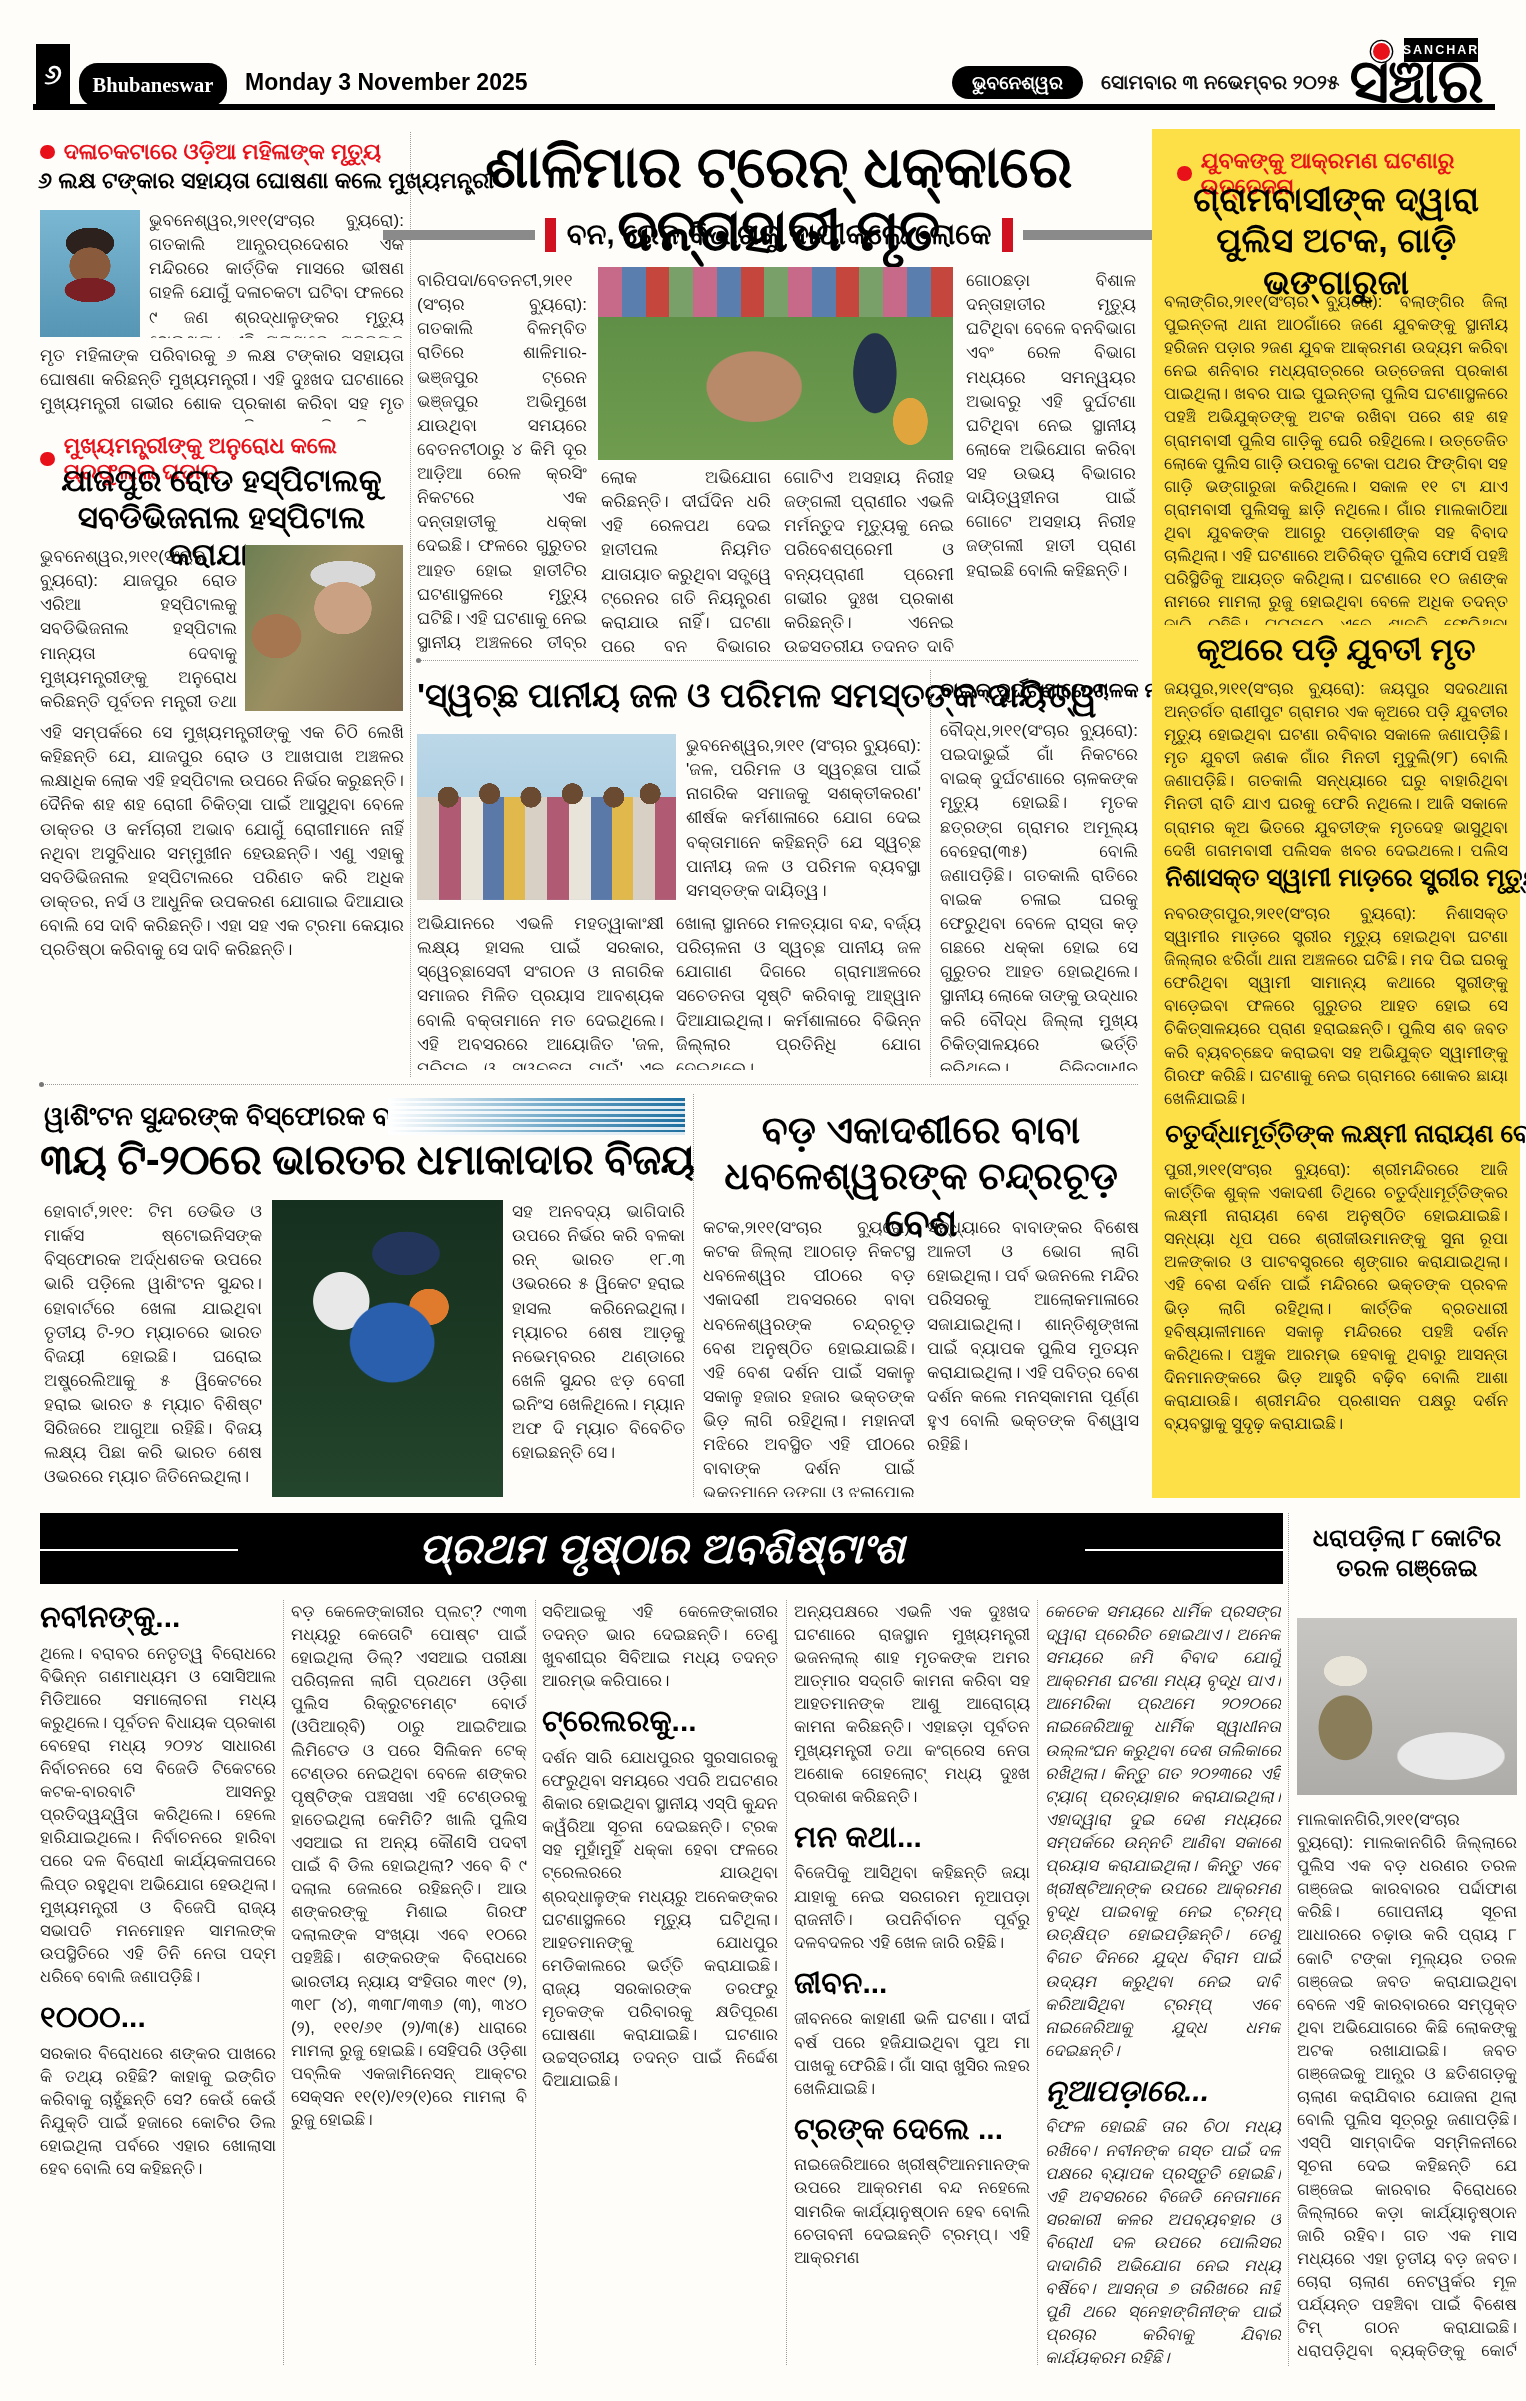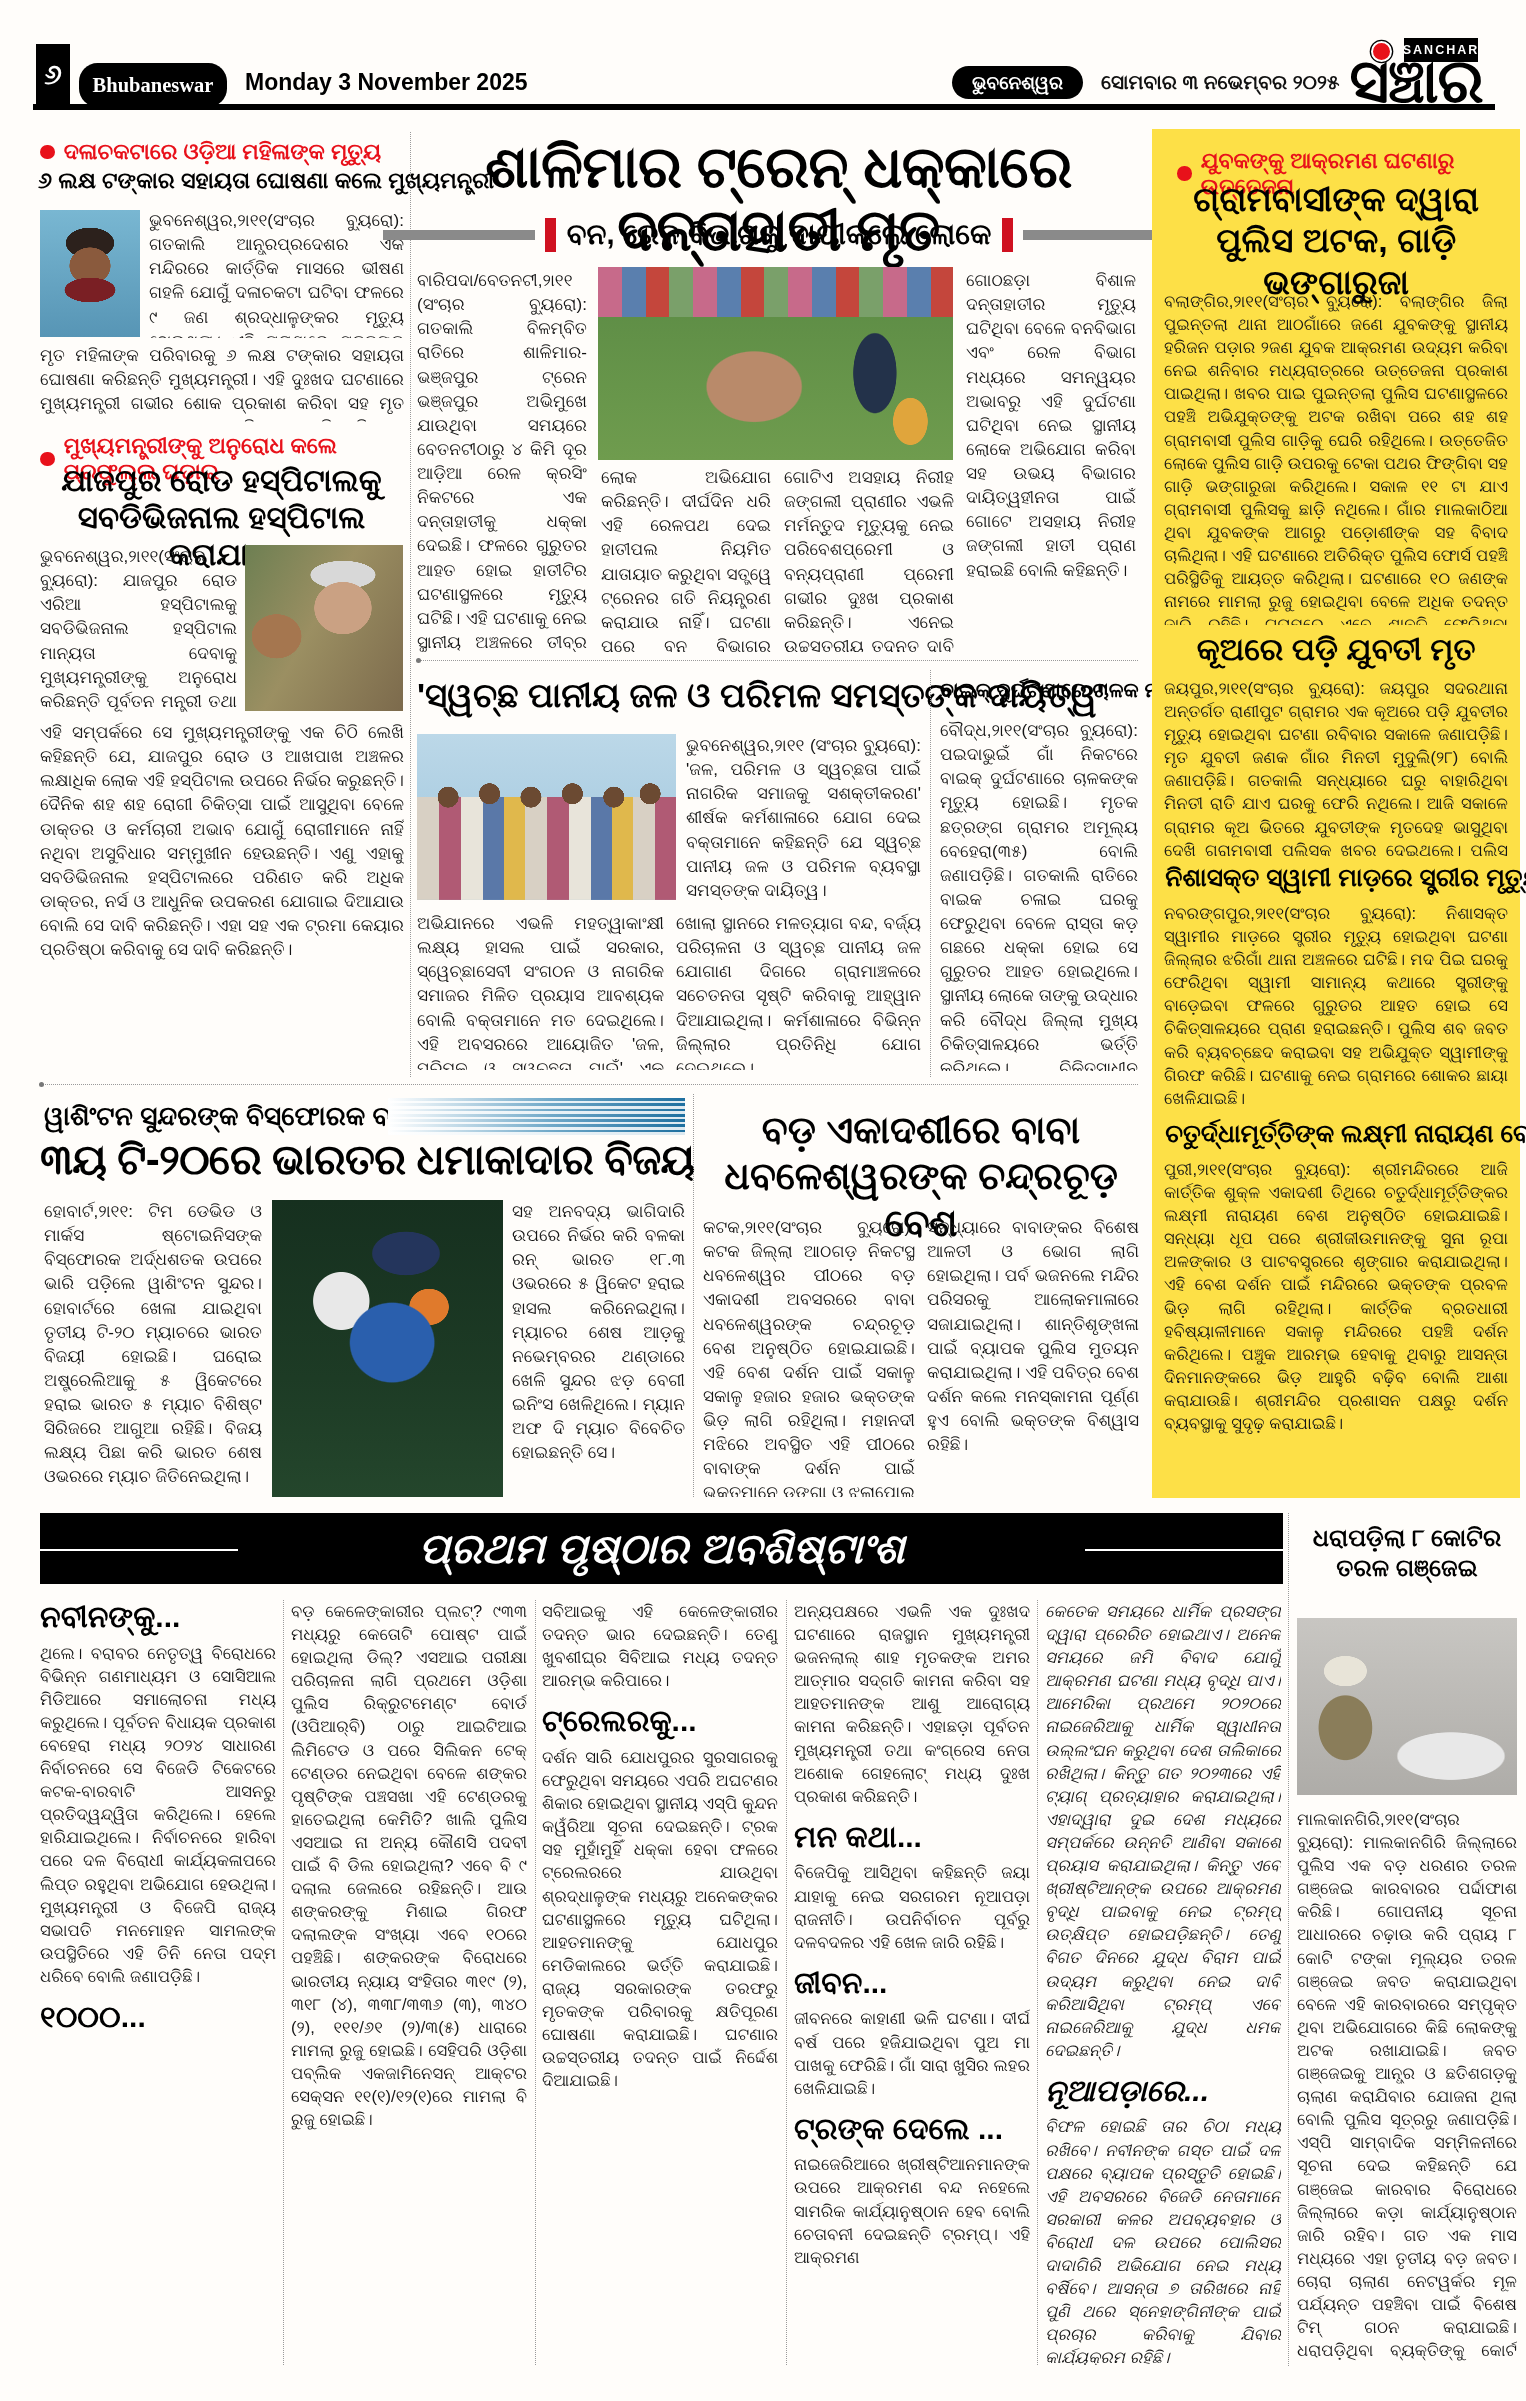--- a/index.html
+++ b/index.html
@@ -157,20 +157,21 @@
   <div class="abs banner" style="left:40px;top:1513px;width:1243px;height:71px;">
     <span class="line" style="left:0;width:198px;"></span>
     <span style="font-size:42px;font-weight:bold;z-index:1;font-style:italic;">ପ୍ରଥମ ପୃଷ୍ଠାର ଅବଶିଷ୍ଟାଂଶ</span>
     <span class="line" style="right:0;width:198px;"></span>
   </div>
 
   <div class="abs" style="left:40px;top:1600px;width:236px;height:765px;overflow:hidden;">
     <div class="hl subhead-dots" style="font-size:30px;margin-bottom:6.6px;">ନବୀନଙ୍କୁ...</div>
     <div class="body-sm">ଥିଲେ। ବରାବର ନେତୃତ୍ୱ ବିରୋଧରେ ବିଭିନ୍ନ ଗଣମାଧ୍ୟମ ଓ ସୋସିଆଲ ମିଡିଆରେ ସମାଲୋଚନା ମଧ୍ୟ କରୁଥିଲେ। ପୂର୍ବତନ ବିଧାୟକ ପ୍ରକାଶ ବେହେରା ମଧ୍ୟ ୨୦୨୪ ସାଧାରଣ ନିର୍ବାଚନରେ ସେ ବିଜେଡି ଟିକେଟରେ କଟକ-ବାରବାଟି ଆସନରୁ ପ୍ରତିଦ୍ୱନ୍ଦ୍ୱିତା କରିଥିଲେ। ହେଲେ ହାରିଯାଇଥିଲେ। ନିର୍ବାଚନରେ ହାରିବା ପରେ ଦଳ ବିରୋଧୀ କାର୍ଯ୍ୟକଳାପରେ ଲିପ୍ତ ରହୁଥିବା ଅଭିଯୋଗ ହେଉଥିଲା। ମୁଖ୍ୟମନ୍ତ୍ରୀ ଓ ବିଜେପି ରାଜ୍ୟ ସଭାପତି ମନମୋହନ ସାମଲଙ୍କ ଉପସ୍ଥିତିରେ ଏହି ତିନି ନେତା ପଦ୍ମ ଧରିବେ ବୋଲି ଜଣାପଡ଼ିଛି।</div>
     <div class="hl subhead-dots" style="font-size:30px;margin:12px 0 6.6px;">୧୦୦୦...</div>
+    <div class="body-sm">ସରକାର ବିରୋଧରେ ଶଙ୍କର ପାଖରେ କି ତଥ୍ୟ ରହିଛି? କାହାକୁ ଇଙ୍ଗିତ କରିବାକୁ ଚାହୁଁଛନ୍ତି ସେ? କେଉଁ କେଉଁ ନିଯୁକ୍ତି ପାଇଁ ହଜାରେ କୋଟିର ଡିଲ ହୋଇଥିଲା ପର୍ବରେ ଏହାର ଖୋଲାସା ହେବ ବୋଲି ସେ କହିଛନ୍ତି।</div>
   </div>
   <div class="abs vsep" style="left:283px;top:1600px;height:765px;"></div>
   <div class="abs body-sm" style="left:291px;top:1600px;width:236px;height:765px;">ବଡ଼ କେଳେଙ୍କାରୀର ପ୍ଲଟ୍? ୯୩୩ ମଧ୍ୟରୁ କେତୋଟି ପୋଷ୍ଟ ପାଇଁ ହୋଇଥିଲା ଡିଲ୍? ଏସଆଇ ପରୀକ୍ଷା ପରିଚାଳନା ଲାଗି ପ୍ରଥମେ ଓଡ଼ିଶା ପୁଲିସ ରିକ୍ରୁଟମେଣ୍ଟ ବୋର୍ଡ (ଓପିଆର୍‌ବି) ଠାରୁ ଆଇଟିଆଇ ଲିମିଟେଡ ଓ ପରେ ସିଲିକନ ଟେକ୍ ଟେଣ୍ଡର ନେଇଥିବା ବେଳେ ଶଙ୍କର ପୃଷ୍ଟିଙ୍କ ପଞ୍ଚସଖା ଏହି ଟେଣ୍ଡରକୁ ହାତେଇଥିଲା କେମିତି? ଖାଲି ପୁଲିସ ଏସଆଇ ନା ଅନ୍ୟ କୌଣସି ପଦବୀ ପାଇଁ ବି ଡିଲ ହୋଇଥିଲା? ଏବେ ବି ୯ ଦଲାଲ ଜେଲରେ ରହିଛନ୍ତି। ଆଉ ଶଙ୍କରଙ୍କୁ ମିଶାଇ ଗିରଫ ଦଲାଲଙ୍କ ସଂଖ୍ୟା ଏବେ ୧୦ରେ ପହଞ୍ଚିଛି। ଶଙ୍କରଙ୍କ ବିରୋଧରେ ଭାରତୀୟ ନ୍ୟାୟ ସଂହିତାର ୩୧୯ (୨), ୩୧୮ (୪), ୩୩୮/୩୩୬ (୩), ୩୪୦ (୨), ୧୧୧/୬୧ (୨)/୩(୫) ଧାରାରେ ମାମଲା ରୁଜୁ ହୋଇଛି। ସେହିପରି ଓଡ଼ିଶା ପବ୍ଲିକ ଏକଜାମିନେସନ୍ ଆକ୍ଟର ସେକ୍ସନ ୧୧(୧)/୧୨(୧)ରେ ମାମଲା ବି ରୁଜୁ ହୋଇଛି।</div>
   <div class="abs vsep" style="left:535px;top:1600px;height:765px;"></div>
   <div class="abs" style="left:542px;top:1600px;width:236px;height:765px;overflow:hidden;">
     <div class="body-sm">ସବିଆଇକୁ ଏହି କେଳେଙ୍କାରୀର ତଦନ୍ତ ଭାର ଦେଇଛନ୍ତି। ତେଣୁ ଖୁବଶୀଘ୍ର ସିବିଆଇ ମଧ୍ୟ ତଦନ୍ତ ଆରମ୍ଭ କରିପାରେ।</div>
     <div class="hl subhead-dots" style="font-size:30px;margin:12px 0 6.6px;">ଟ୍ରେଲରକୁ...</div>
     <div class="body-sm">ଦର୍ଶନ ସାରି ଯୋଧପୁରର ସୁରସାଗରକୁ ଫେରୁଥିବା ସମୟରେ ଏପରି ଅଘଟଣର ଶିକାର ହୋଇଥିବା ସ୍ଥାନୀୟ ଏସ୍‌ପି କୁନ୍ଦନ କୱଁରିଆ ସୂଚନା ଦେଇଛନ୍ତି। ଟ୍ରକ ସହ ମୁହାଁମୁହିଁ ଧକ୍କା ହେବା ଫଳରେ ଟ୍ରେଲରରେ ଯାଉଥିବା ଶ୍ରଦ୍ଧାଳୁଙ୍କ ମଧ୍ୟରୁ ଅନେକଙ୍କର ଘଟଣାସ୍ଥଳରେ ମୃତ୍ୟୁ ଘଟିଥିଲା। ଆହତମାନଙ୍କୁ ଯୋଧପୁର ମେଡିକାଲରେ ଭର୍ତ୍ତି କରାଯାଇଛି। ରାଜ୍ୟ ସରକାରଙ୍କ ତରଫରୁ ମୃତକଙ୍କ ପରିବାରକୁ କ୍ଷତିପୂରଣ ଘୋଷଣା କରାଯାଇଛି। ଘଟଣାର ଉଚ୍ଚସ୍ତରୀୟ ତଦନ୍ତ ପାଇଁ ନିର୍ଦ୍ଦେଶ ଦିଆଯାଇଛି।</div>
   </div>
   <div class="abs vsep" style="left:786px;top:1600px;height:765px;"></div>

